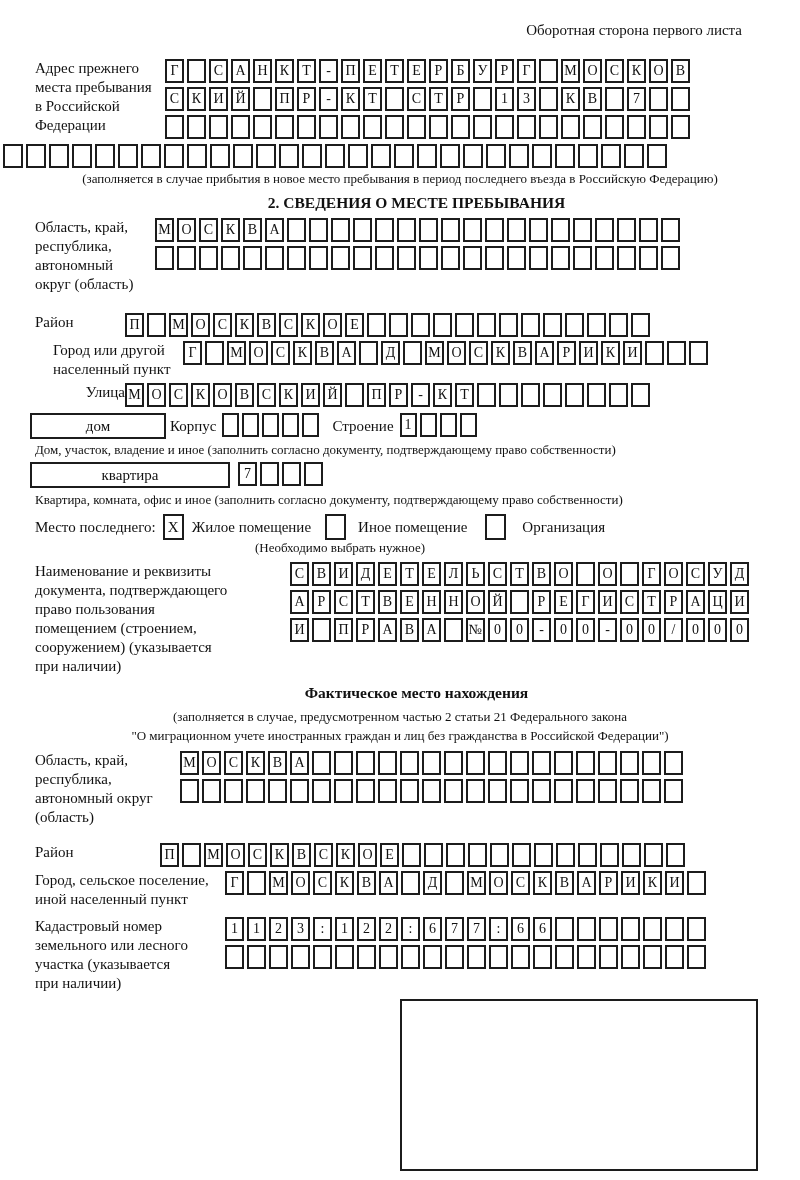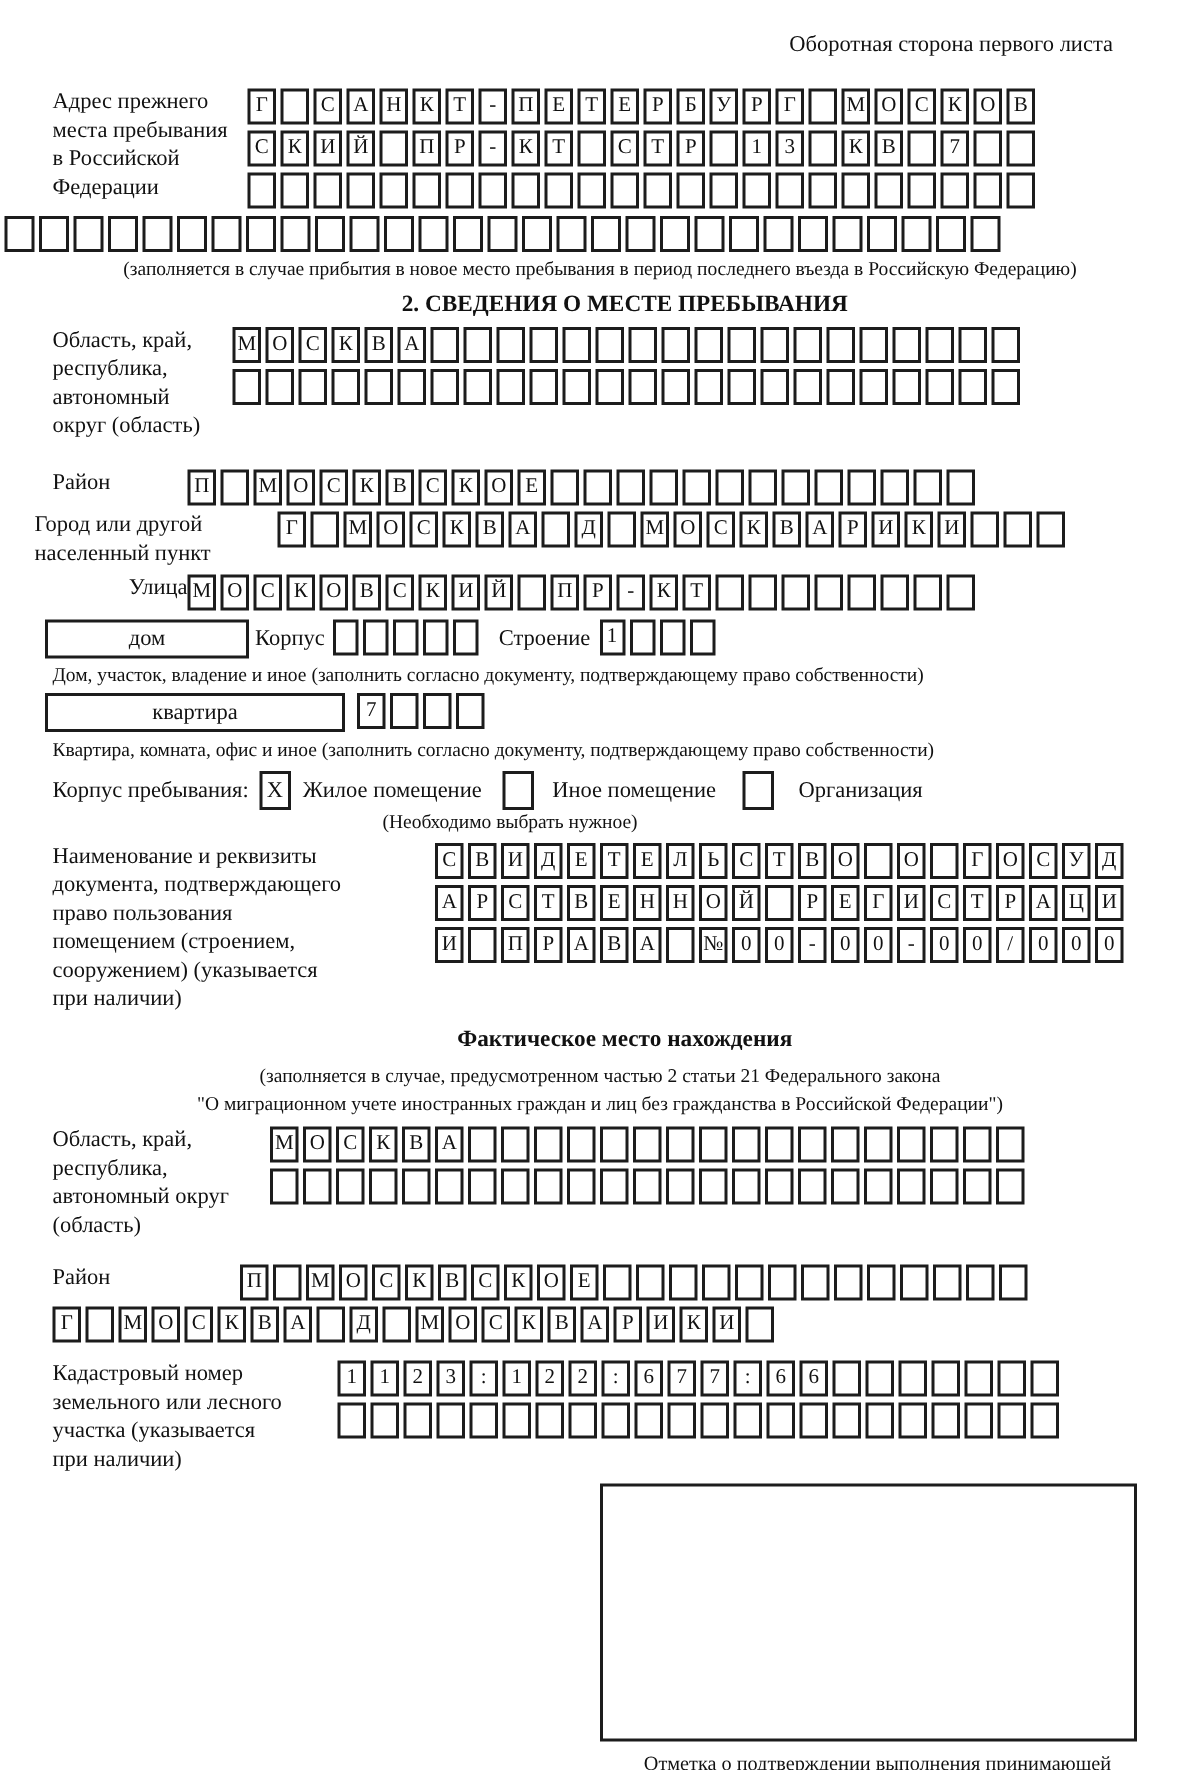--- a/index.html
+++ b/index.html
@@ -72,21 +72,21 @@
     <div class="grid-row"><span class="cell">М</span><span class="cell">О</span><span class="cell">С</span><span class="cell">К</span><span class="cell">В</span><span class="cell">А</span><span class="cell"></span><span class="cell"></span><span class="cell"></span><span class="cell"></span><span class="cell"></span><span class="cell"></span><span class="cell"></span><span class="cell"></span><span class="cell"></span><span class="cell"></span><span class="cell"></span><span class="cell"></span><span class="cell"></span><span class="cell"></span><span class="cell"></span><span class="cell"></span><span class="cell"></span><span class="cell"></span></div>
     <div class="grid-row"><span class="cell"></span><span class="cell"></span><span class="cell"></span><span class="cell"></span><span class="cell"></span><span class="cell"></span><span class="cell"></span><span class="cell"></span><span class="cell"></span><span class="cell"></span><span class="cell"></span><span class="cell"></span><span class="cell"></span><span class="cell"></span><span class="cell"></span><span class="cell"></span><span class="cell"></span><span class="cell"></span><span class="cell"></span><span class="cell"></span><span class="cell"></span><span class="cell"></span><span class="cell"></span><span class="cell"></span></div>
   </div>
 </div>
 
 <div class="flexrow" style="margin:19px 0 0 35px;">
   <div class="lbl" style="width:90px;">Район</div>
   <div class="grid-row"><span class="cell">П</span><span class="cell"></span><span class="cell">М</span><span class="cell">О</span><span class="cell">С</span><span class="cell">К</span><span class="cell">В</span><span class="cell">С</span><span class="cell">К</span><span class="cell">О</span><span class="cell">Е</span><span class="cell"></span><span class="cell"></span><span class="cell"></span><span class="cell"></span><span class="cell"></span><span class="cell"></span><span class="cell"></span><span class="cell"></span><span class="cell"></span><span class="cell"></span><span class="cell"></span><span class="cell"></span><span class="cell"></span></div>
 </div>
 
-<div class="flexrow" style="margin:0 0 0 23px;gap:32px;">
+<div class="flexrow" style="margin:0 0 0 53px;">
   <div class="lbl" style="width:130px;">Город или другой
 населенный пункт</div>
   <div class="grid-row"><span class="cell">Г</span><span class="cell"></span><span class="cell">М</span><span class="cell">О</span><span class="cell">С</span><span class="cell">К</span><span class="cell">В</span><span class="cell">А</span><span class="cell"></span><span class="cell">Д</span><span class="cell"></span><span class="cell">М</span><span class="cell">О</span><span class="cell">С</span><span class="cell">К</span><span class="cell">В</span><span class="cell">А</span><span class="cell">Р</span><span class="cell">И</span><span class="cell">К</span><span class="cell">И</span><span class="cell"></span><span class="cell"></span><span class="cell"></span></div>
 </div>
 
 <div class="flexrow" style="margin:4px 0 0 35px;">
   <div class="lbl" style="width:90px;text-align:right;">Улица</div>
   <div class="grid-row"><span class="cell">М</span><span class="cell">О</span><span class="cell">С</span><span class="cell">К</span><span class="cell">О</span><span class="cell">В</span><span class="cell">С</span><span class="cell">К</span><span class="cell">И</span><span class="cell">Й</span><span class="cell"></span><span class="cell">П</span><span class="cell">Р</span><span class="cell">-</span><span class="cell">К</span><span class="cell">Т</span><span class="cell"></span><span class="cell"></span><span class="cell"></span><span class="cell"></span><span class="cell"></span><span class="cell"></span><span class="cell"></span><span class="cell"></span></div>
 </div>
 
@@ -99,21 +99,21 @@
 </div>
 <div class="cap" style="margin:1px 0 0 35px;">Дом, участок, владение и иное (заполнить согласно документу, подтверждающему право собственности)</div>
 
 <div class="flexrow" style="margin:4px 0 0 30px;">
   <div class="field-rect" style="width:200px;">квартира</div>
   <div class="grid-row" style="margin-left:8px;"><span class="cell">7</span><span class="cell"></span><span class="cell"></span><span class="cell"></span></div>
 </div>
 <div class="cap" style="margin:2px 0 0 35px;">Квартира, комната, офис и иное (заполнить согласно документу, подтверждающему право собственности)</div>
 
 <div class="flexrow" style="margin:6px 0 0 35px; align-items:center;">
-  <div class="inline-lbl">Корпус пребывания:</div>
+  <div class="inline-lbl">Место последнего:</div>
   <span class="checkbox" style="margin:0 8px 0 7px;">X</span>
   <div class="inline-lbl">Жилое помещение</div>
   <span class="checkbox" style="margin:0 12px 0 14px;"></span>
   <div class="inline-lbl">Иное помещение</div>
   <span class="checkbox" style="margin:0 16px 0 18px;"></span>
   <div class="inline-lbl">Организация</div>
 </div>
 <div class="cap" style="width:610px; margin-left:35px; text-align:center;">(Необходимо выбрать нужное)</div>
 
 <div class="flexrow" style="margin:6px 0 0 35px;gap:40px;">
@@ -144,20 +144,22 @@
     <div class="grid-row"><span class="cell"></span><span class="cell"></span><span class="cell"></span><span class="cell"></span><span class="cell"></span><span class="cell"></span><span class="cell"></span><span class="cell"></span><span class="cell"></span><span class="cell"></span><span class="cell"></span><span class="cell"></span><span class="cell"></span><span class="cell"></span><span class="cell"></span><span class="cell"></span><span class="cell"></span><span class="cell"></span><span class="cell"></span><span class="cell"></span><span class="cell"></span><span class="cell"></span><span class="cell"></span></div>
   </div>
 </div>
 
 <div class="flexrow" style="margin:16px 0 0 35px;">
   <div class="lbl" style="width:125px;">Район</div>
   <div class="grid-row"><span class="cell">П</span><span class="cell"></span><span class="cell">М</span><span class="cell">О</span><span class="cell">С</span><span class="cell">К</span><span class="cell">В</span><span class="cell">С</span><span class="cell">К</span><span class="cell">О</span><span class="cell">Е</span><span class="cell"></span><span class="cell"></span><span class="cell"></span><span class="cell"></span><span class="cell"></span><span class="cell"></span><span class="cell"></span><span class="cell"></span><span class="cell"></span><span class="cell"></span><span class="cell"></span><span class="cell"></span><span class="cell"></span></div>
 </div>
 
 <div class="flexrow" style="margin:0 0 0 35px;">
+  <div class="lbl" style="width:190px;">Город, сельское поселение,
+иной населенный пункт</div>
   <div class="grid-row"><span class="cell">Г</span><span class="cell"></span><span class="cell">М</span><span class="cell">О</span><span class="cell">С</span><span class="cell">К</span><span class="cell">В</span><span class="cell">А</span><span class="cell"></span><span class="cell">Д</span><span class="cell"></span><span class="cell">М</span><span class="cell">О</span><span class="cell">С</span><span class="cell">К</span><span class="cell">В</span><span class="cell">А</span><span class="cell">Р</span><span class="cell">И</span><span class="cell">К</span><span class="cell">И</span><span class="cell"></span></div>
 </div>
 
 <div class="flexrow" style="margin:8px 0 0 35px;">
   <div class="lbl" style="width:190px;">Кадастровый номер
 земельного или лесного
 участка (указывается
 при наличии)</div>
   <div>
     <div class="grid-row"><span class="cell">1</span><span class="cell">1</span><span class="cell">2</span><span class="cell">3</span><span class="cell">:</span><span class="cell">1</span><span class="cell">2</span><span class="cell">2</span><span class="cell">:</span><span class="cell">6</span><span class="cell">7</span><span class="cell">7</span><span class="cell">:</span><span class="cell">6</span><span class="cell">6</span><span class="cell"></span><span class="cell"></span><span class="cell"></span><span class="cell"></span><span class="cell"></span><span class="cell"></span><span class="cell"></span></div>

